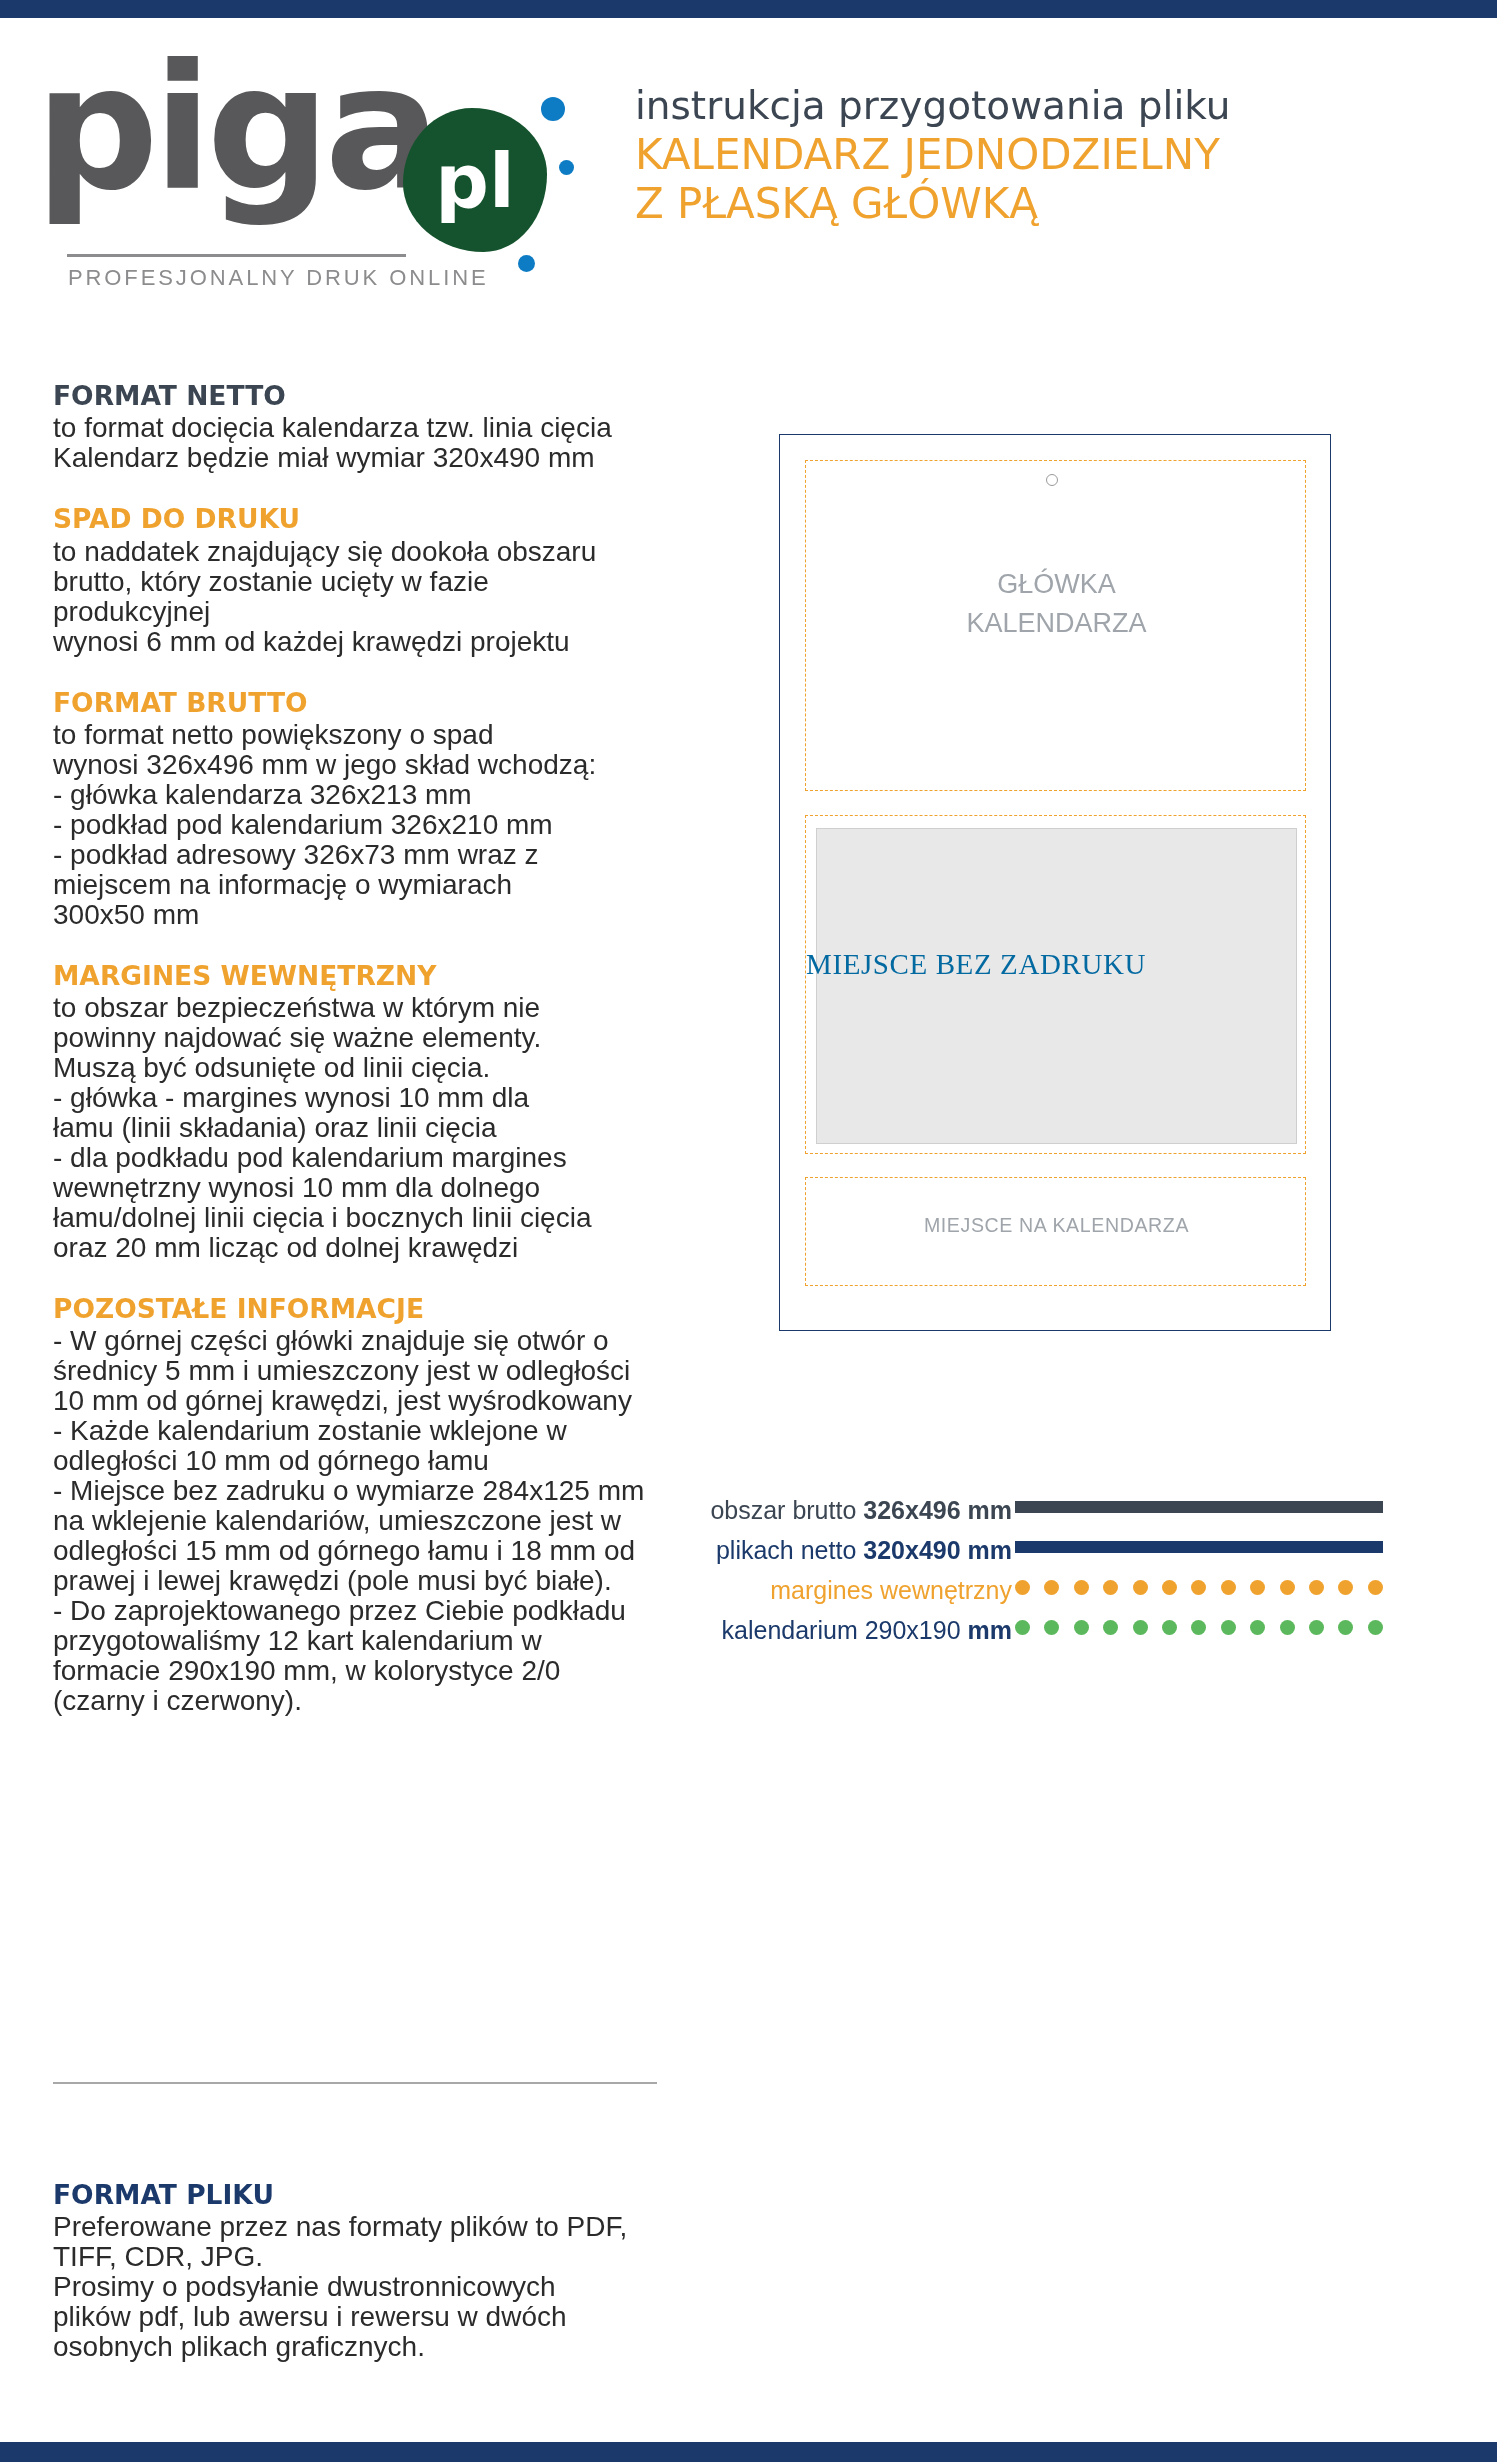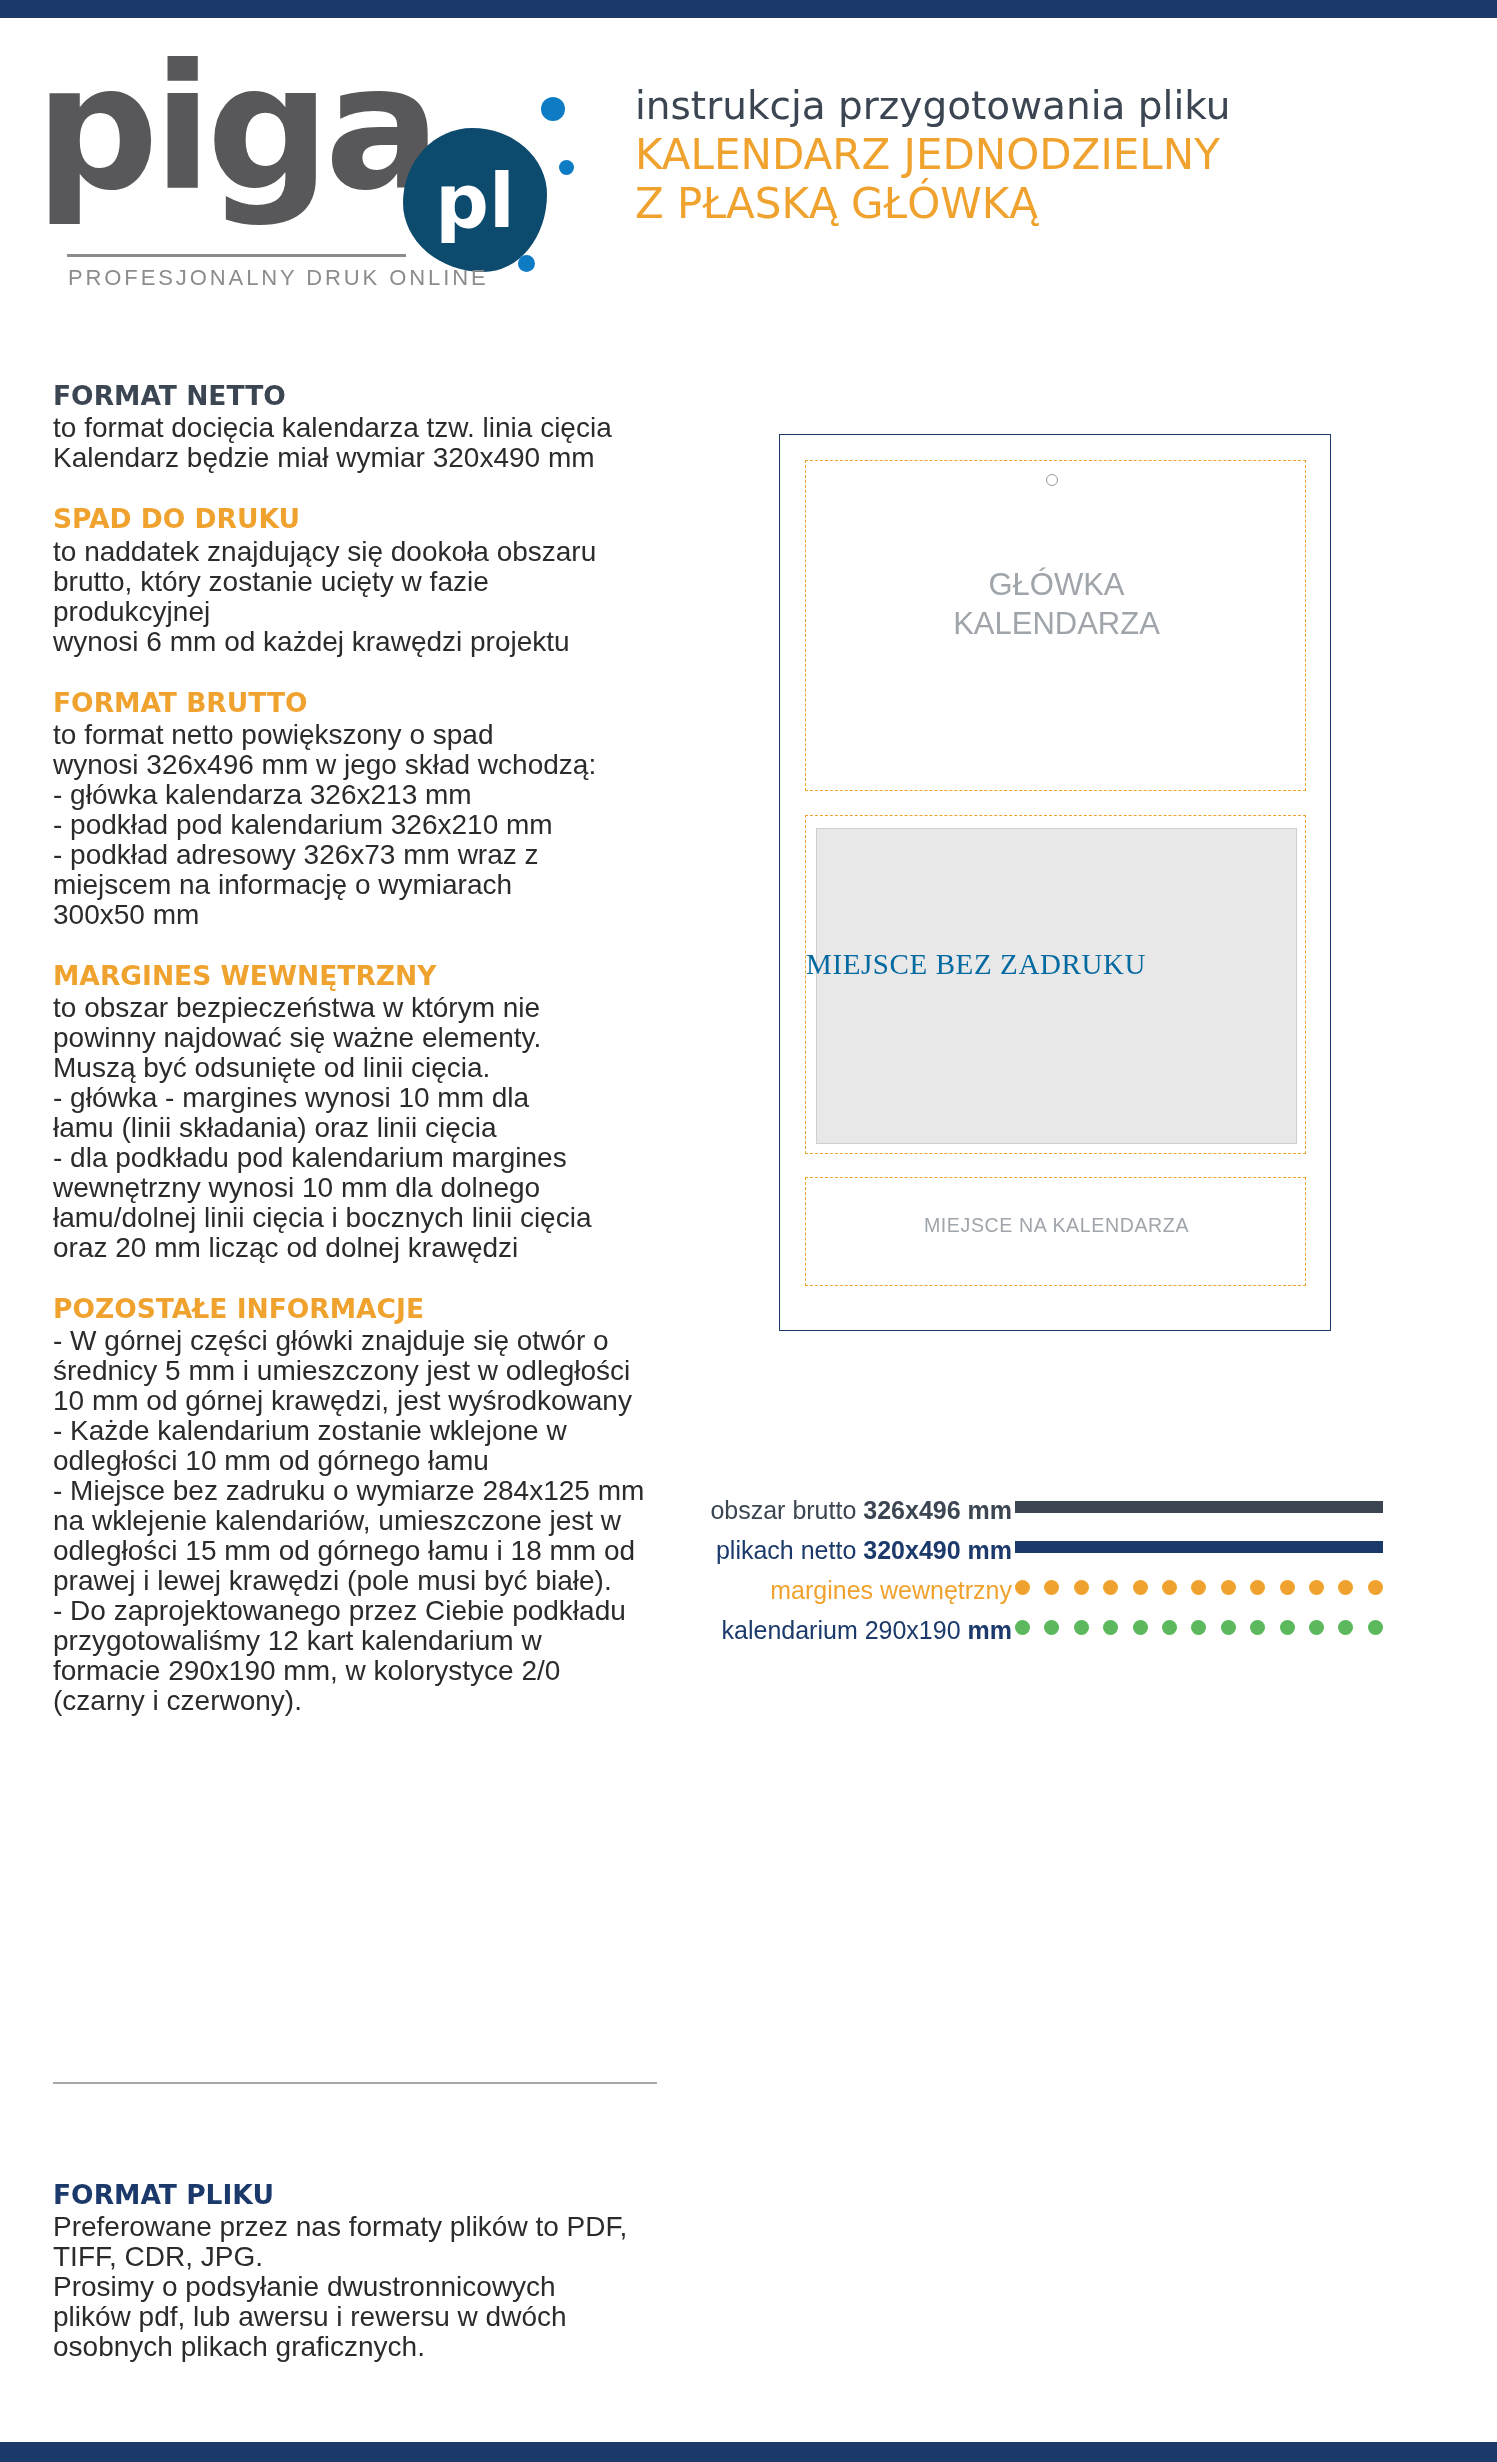--- a/index.html
+++ b/index.html
@@ -51,23 +51,23 @@
     left: 0; top: 0;
     font-size: 173px;
     line-height: 173px;
     font-weight: bold;
     color: #58585a;
     letter-spacing: -5.8px;
     font-family: "DejaVu Sans", sans-serif;
   }
   .logo-blob {
     position: absolute;
-    left: 368px; top: 86px;
+    left: 368px; top: 66px;
     width: 144px; height: 144px;
-    background: #0c4a6e;
+    background: #14532d;
     border-radius: 48% 52% 44% 56% / 52% 46% 54% 48%;
   }
   .logo-blob .pl {
     position: absolute;
     left: 0; top: 29px;
     width: 144px;
     text-align: center;
     color: #ffffff;
     font-size: 75px;
     font-weight: bold;
@@ -198,21 +198,21 @@
     left: 48%; top: 12.7px;
     width: 10.4px; height: 10.4px;
     border: 1.2px solid #9a9a9a;
     border-radius: 50%;
   }
   .head-label {
     position: absolute;
     left: 0; top: 104px;
     width: 501px;
     text-align: center;
-    font-size: 31px;
+    font-size: 27px;
     line-height: 39px;
     color: #9fa5ab;
     font-family: "Liberation Sans", sans-serif;
   }
   
   .nozone-outer {
     position: absolute;
     left: 25px; top: 380px;
     width: 501px; height: 339px;
     border: 1.2px dashed #f0a22e;

